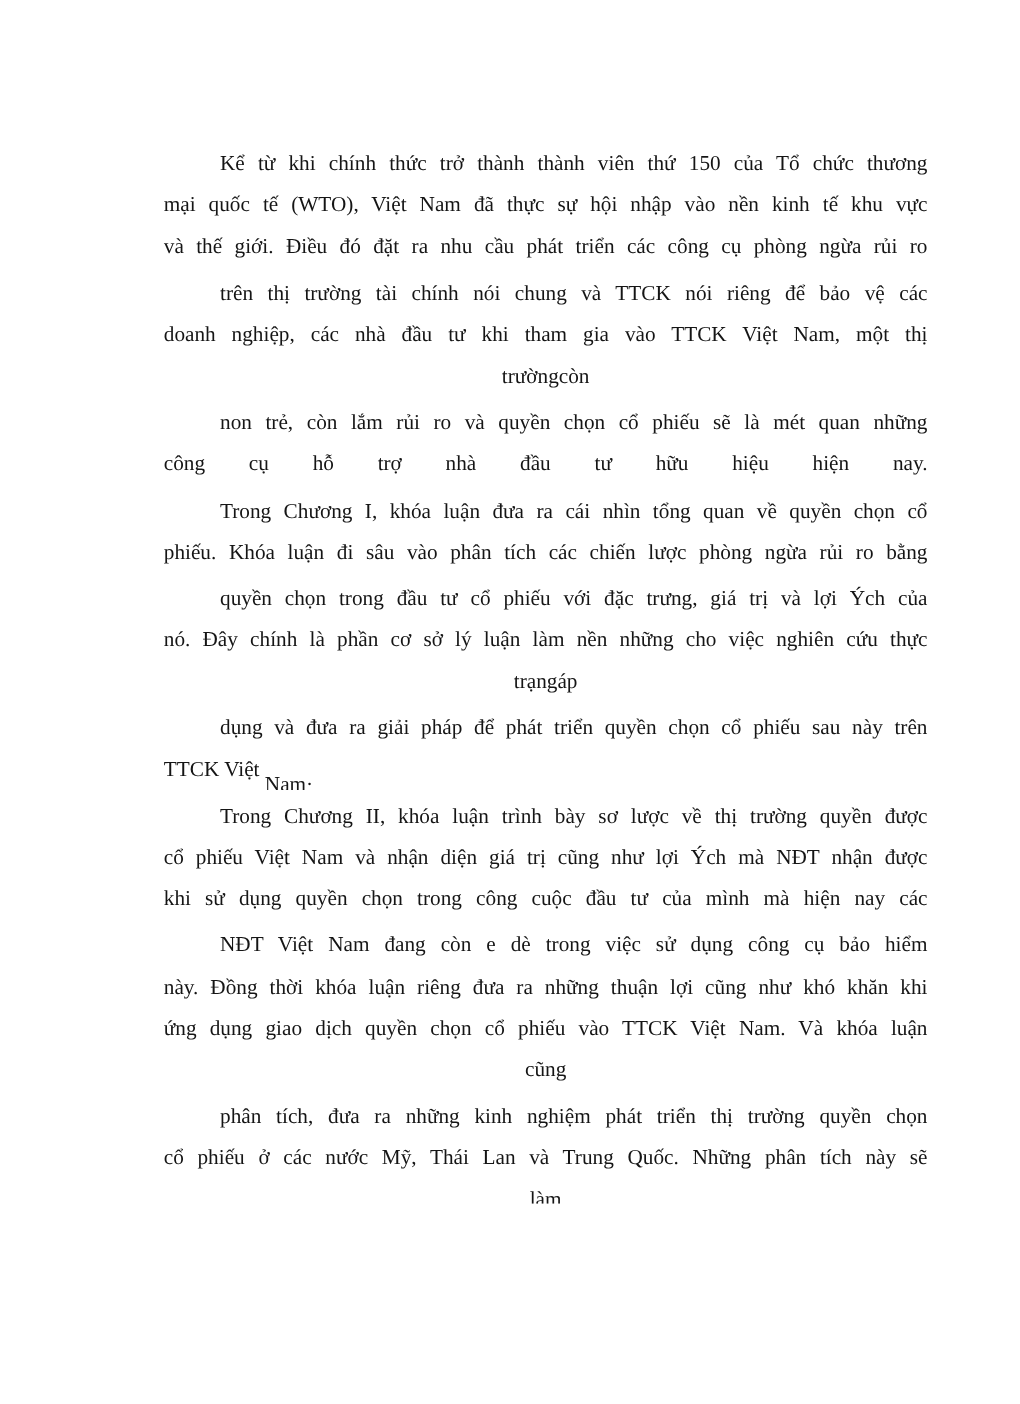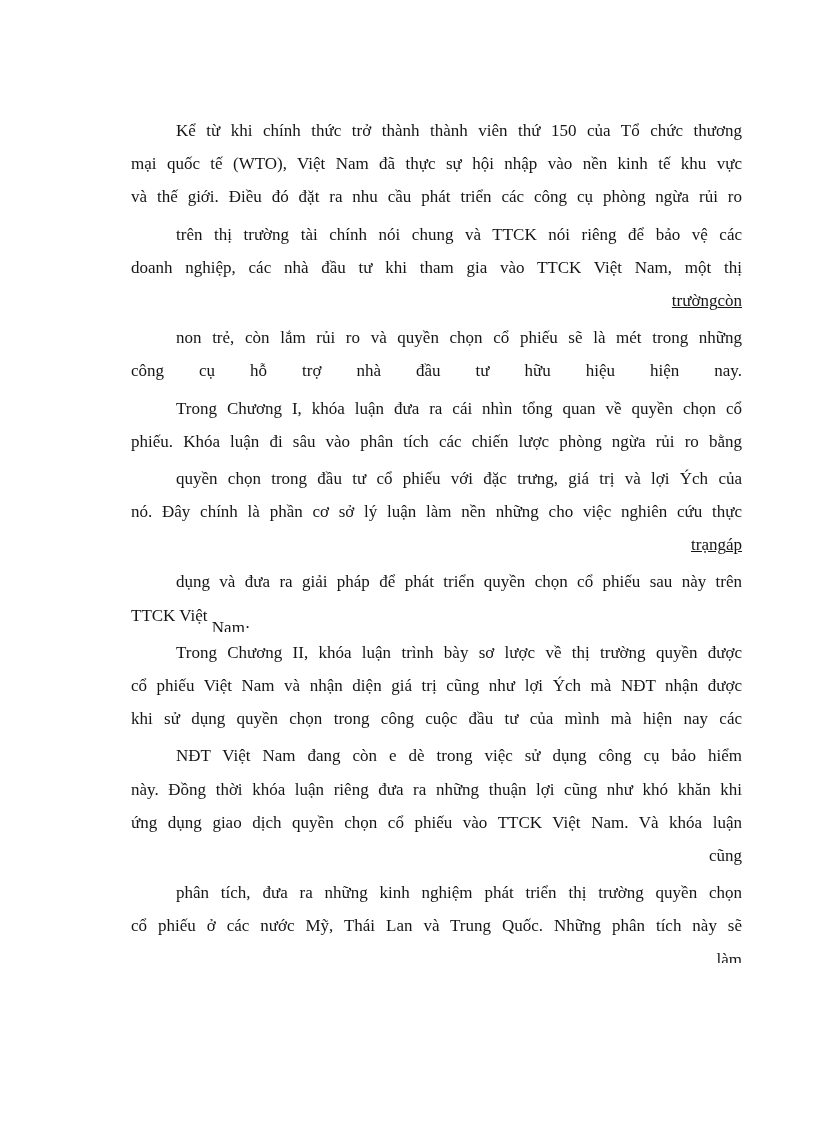--- a/index.html
+++ b/index.html
@@ -33,24 +33,23 @@
   .line.first,
   .line.full {
     text-align: justify;
     text-align-last: justify;
     -moz-text-align-last: justify;
     text-justify: inter-word;
   }
   .line.first { text-indent: 45px; }
   .line.split {
     display: flex;
-    justify-content: flex-end;
-    text-decoration: underline;
+    justify-content: center;
   }
-  .line.plain { text-align: right; }
+  .line.plain { text-align: center; }
   .lowered {
     position: relative;
     top: 12px;
   }
   .dotted-line {
     position: absolute;
     left: 25px;
     top: 1117px;
     width: 766px;
     height: 2px;
@@ -75,21 +74,21 @@
       </div>
       <div class="para">
         <div class="line first">trên thị trường tài chính nói chung và TTCK nói riêng để bảo vệ các</div>
         <div class="line full">doanh nghiệp, các nhà đầu tư khi tham gia vào TTCK Việt Nam, một thị</div>
         <div class="line split">
           <span>trường</span>
           <span>còn</span>
         </div>
       </div>
       <div class="para">
-        <div class="line first">non trẻ, còn lắm rủi ro và quyền chọn cổ phiếu sẽ là mét trong những</div>
+        <div class="line first">non trẻ, còn lắm rủi ro và quyền chọn cổ phiếu sẽ là mét quan những</div>
         <div class="line full">công cụ hỗ trợ nhà đầu tư hữu hiệu hiện nay.</div>
       </div>
       <div class="para">
         <div class="line first">Trong Chương I, khóa luận đưa ra cái nhìn tổng quan về quyền chọn cổ</div>
         <div class="line full">phiếu. Khóa luận đi sâu vào phân tích các chiến lược phòng ngừa rủi ro bằng</div>
       </div>
       <div class="para">
         <div class="line first">quyền chọn trong đầu tư cổ phiếu với đặc trưng, giá trị và lợi Ých của</div>
         <div class="line full">nó. Đây chính là phần cơ sở lý luận làm nền những cho việc nghiên cứu thực</div>
         <div class="line split">

